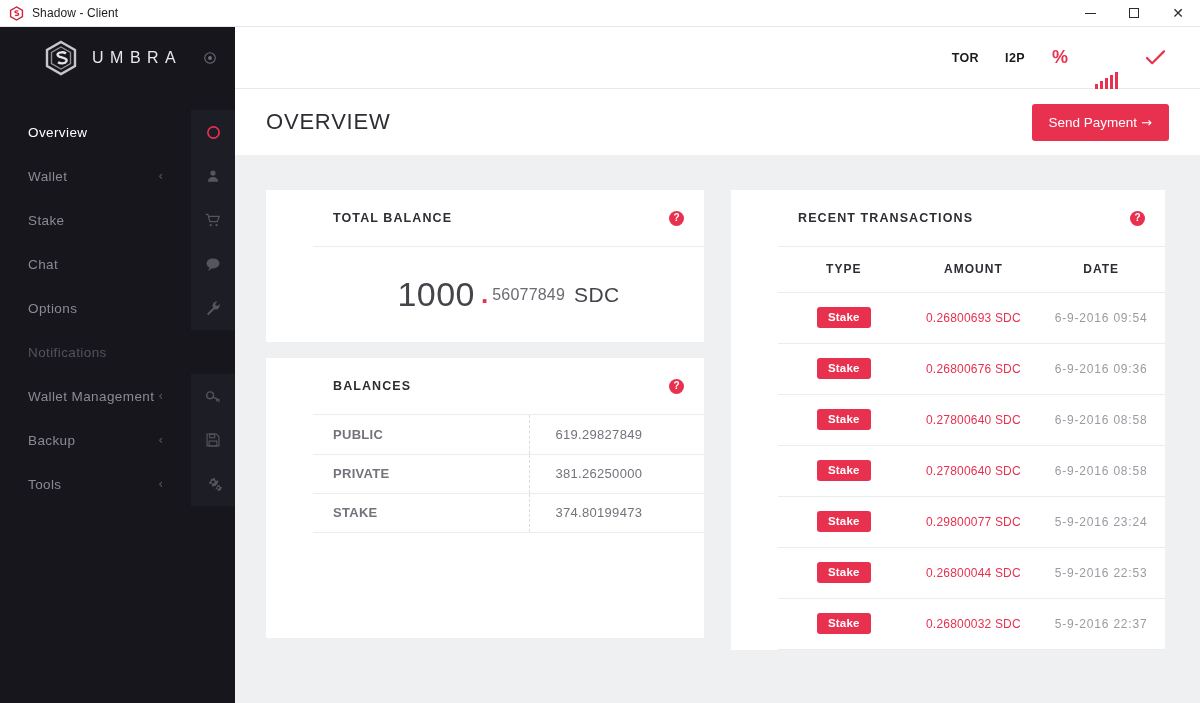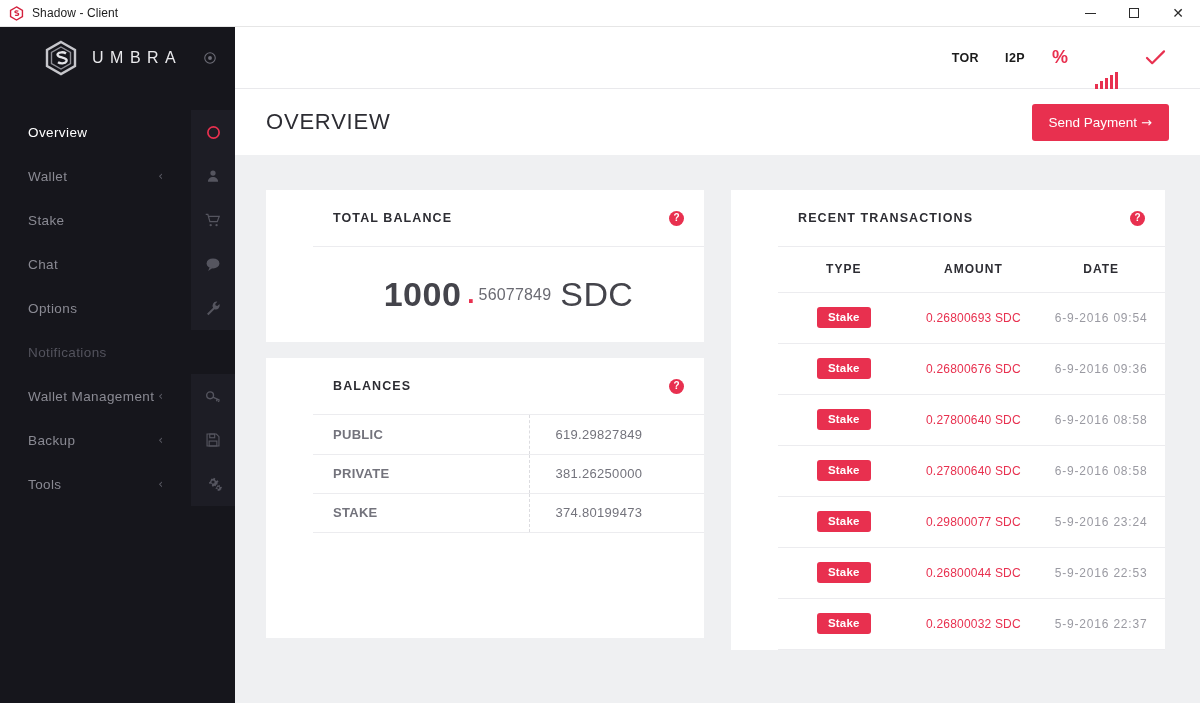--- a/index.html
+++ b/index.html
@@ -104,24 +104,24 @@
     padding: 0 20px; border-bottom: 1px solid #ececef;
   }
   .card-title { font-size: 12.5px; font-weight: bold; color: #2d2d33; letter-spacing: 1.1px; }
   .help-icon {
     width: 15px; height: 15px; border-radius: 50%; background: #e8304f; color: #fff;
     font-size: 10px; font-weight: bold; display: flex; align-items: center;
     justify-content: center; cursor: pointer; line-height: 1;
   }
 
   .balance-body { height: 95px; display: flex; align-items: center; justify-content: center; }
-  .bal-int { font-size: 34px; color: #44444b; font-weight: 700; letter-spacing: .5px; }
+  .bal-int { font-size: 34px; color: #44444b; font-weight: 400; letter-spacing: .5px; }
   .bal-dot { font-size: 26px; color: #e8304f; font-weight: bold; margin: 0 4px 0 6px; }
   .bal-dec { font-size: 16px; color: #6a6a72; letter-spacing: .2px; }
-  .bal-unit { font-size: 34px; color: #44444b; font-weight: 300; margin-left: 9px; letter-spacing: .4px; }
+  .bal-unit { font-size: 21px; color: #44444b; font-weight: 300; margin-left: 9px; letter-spacing: .4px; }
 
   .bal-table { width: 100%; border-collapse: collapse; }
   .bal-table tr { border-bottom: 1px solid #ececef; }
   .bal-table td { height: 39px; font-size: 13px; color: #73737c; letter-spacing: .3px; }
   .bal-key { padding-left: 20px; width: 216px; font-weight: bold; }
   .bal-val { padding-left: 26px; border-left: 1px dashed #dcdce0; color: #8a8a93; font-size: 12.5px; }
   .bal-spacer { height: 105px; }
 
   .tx-table { width: 100%; border-collapse: collapse; }
   .tx-table th {

